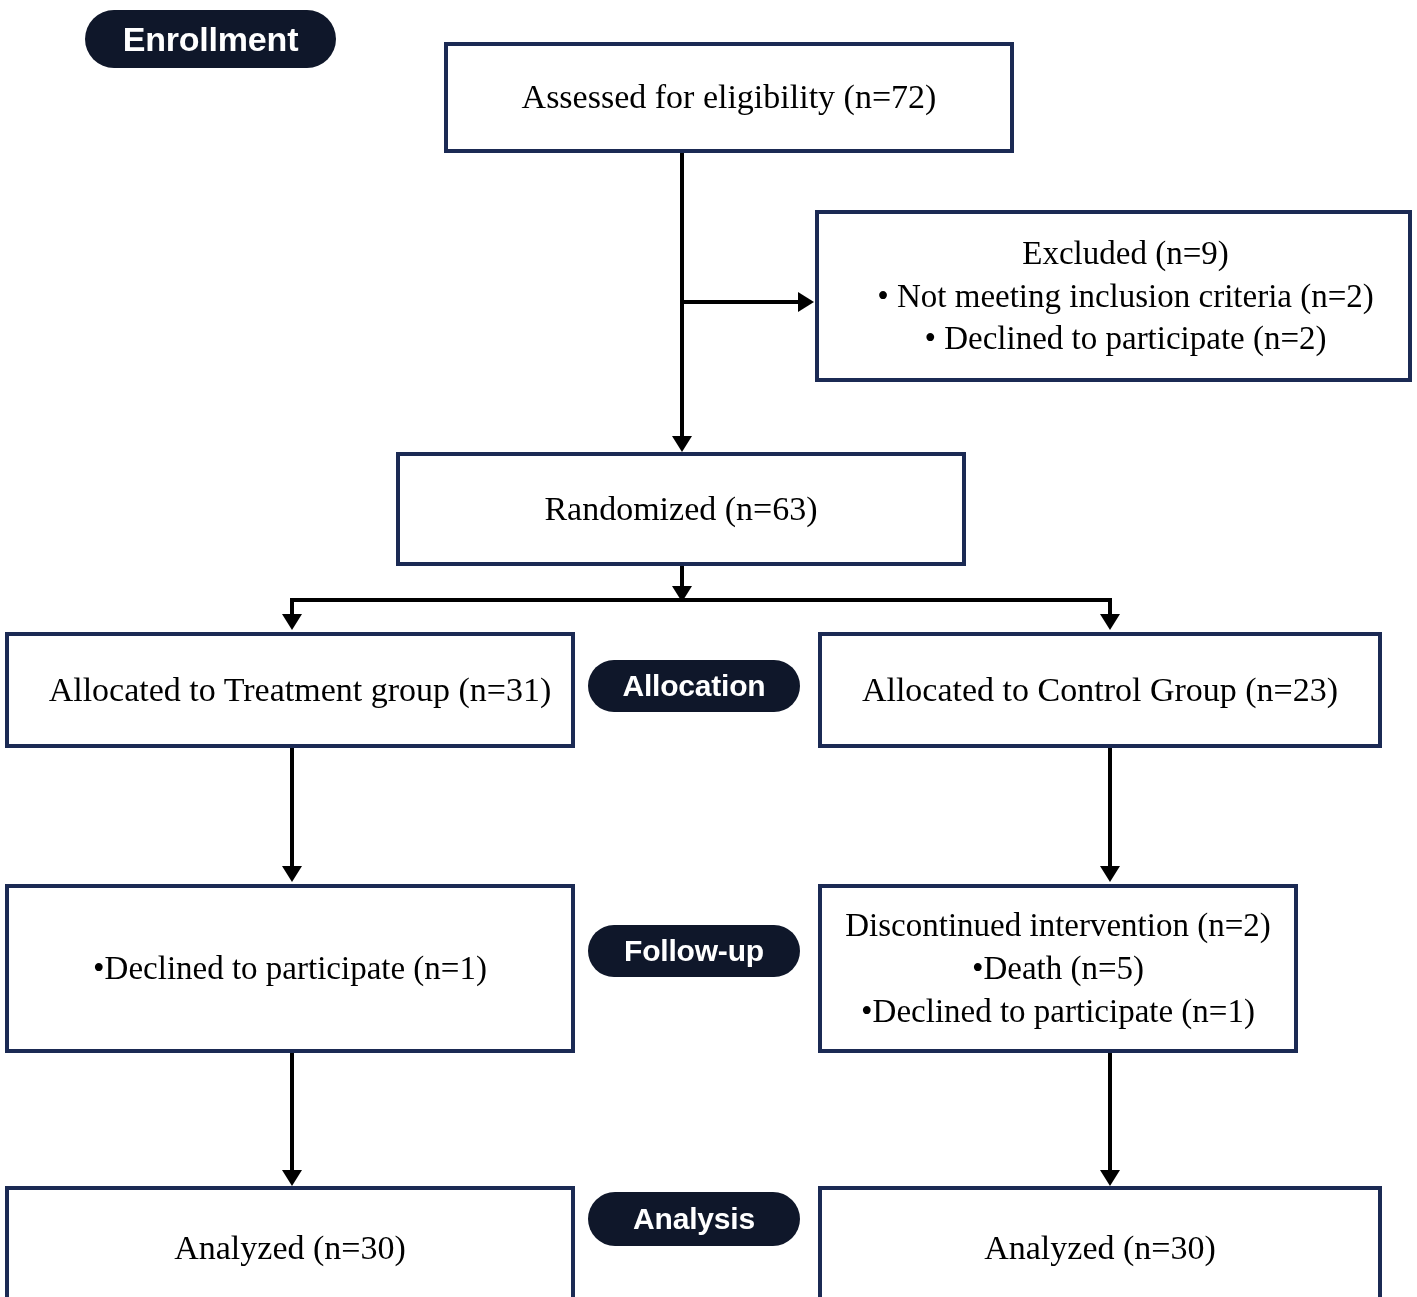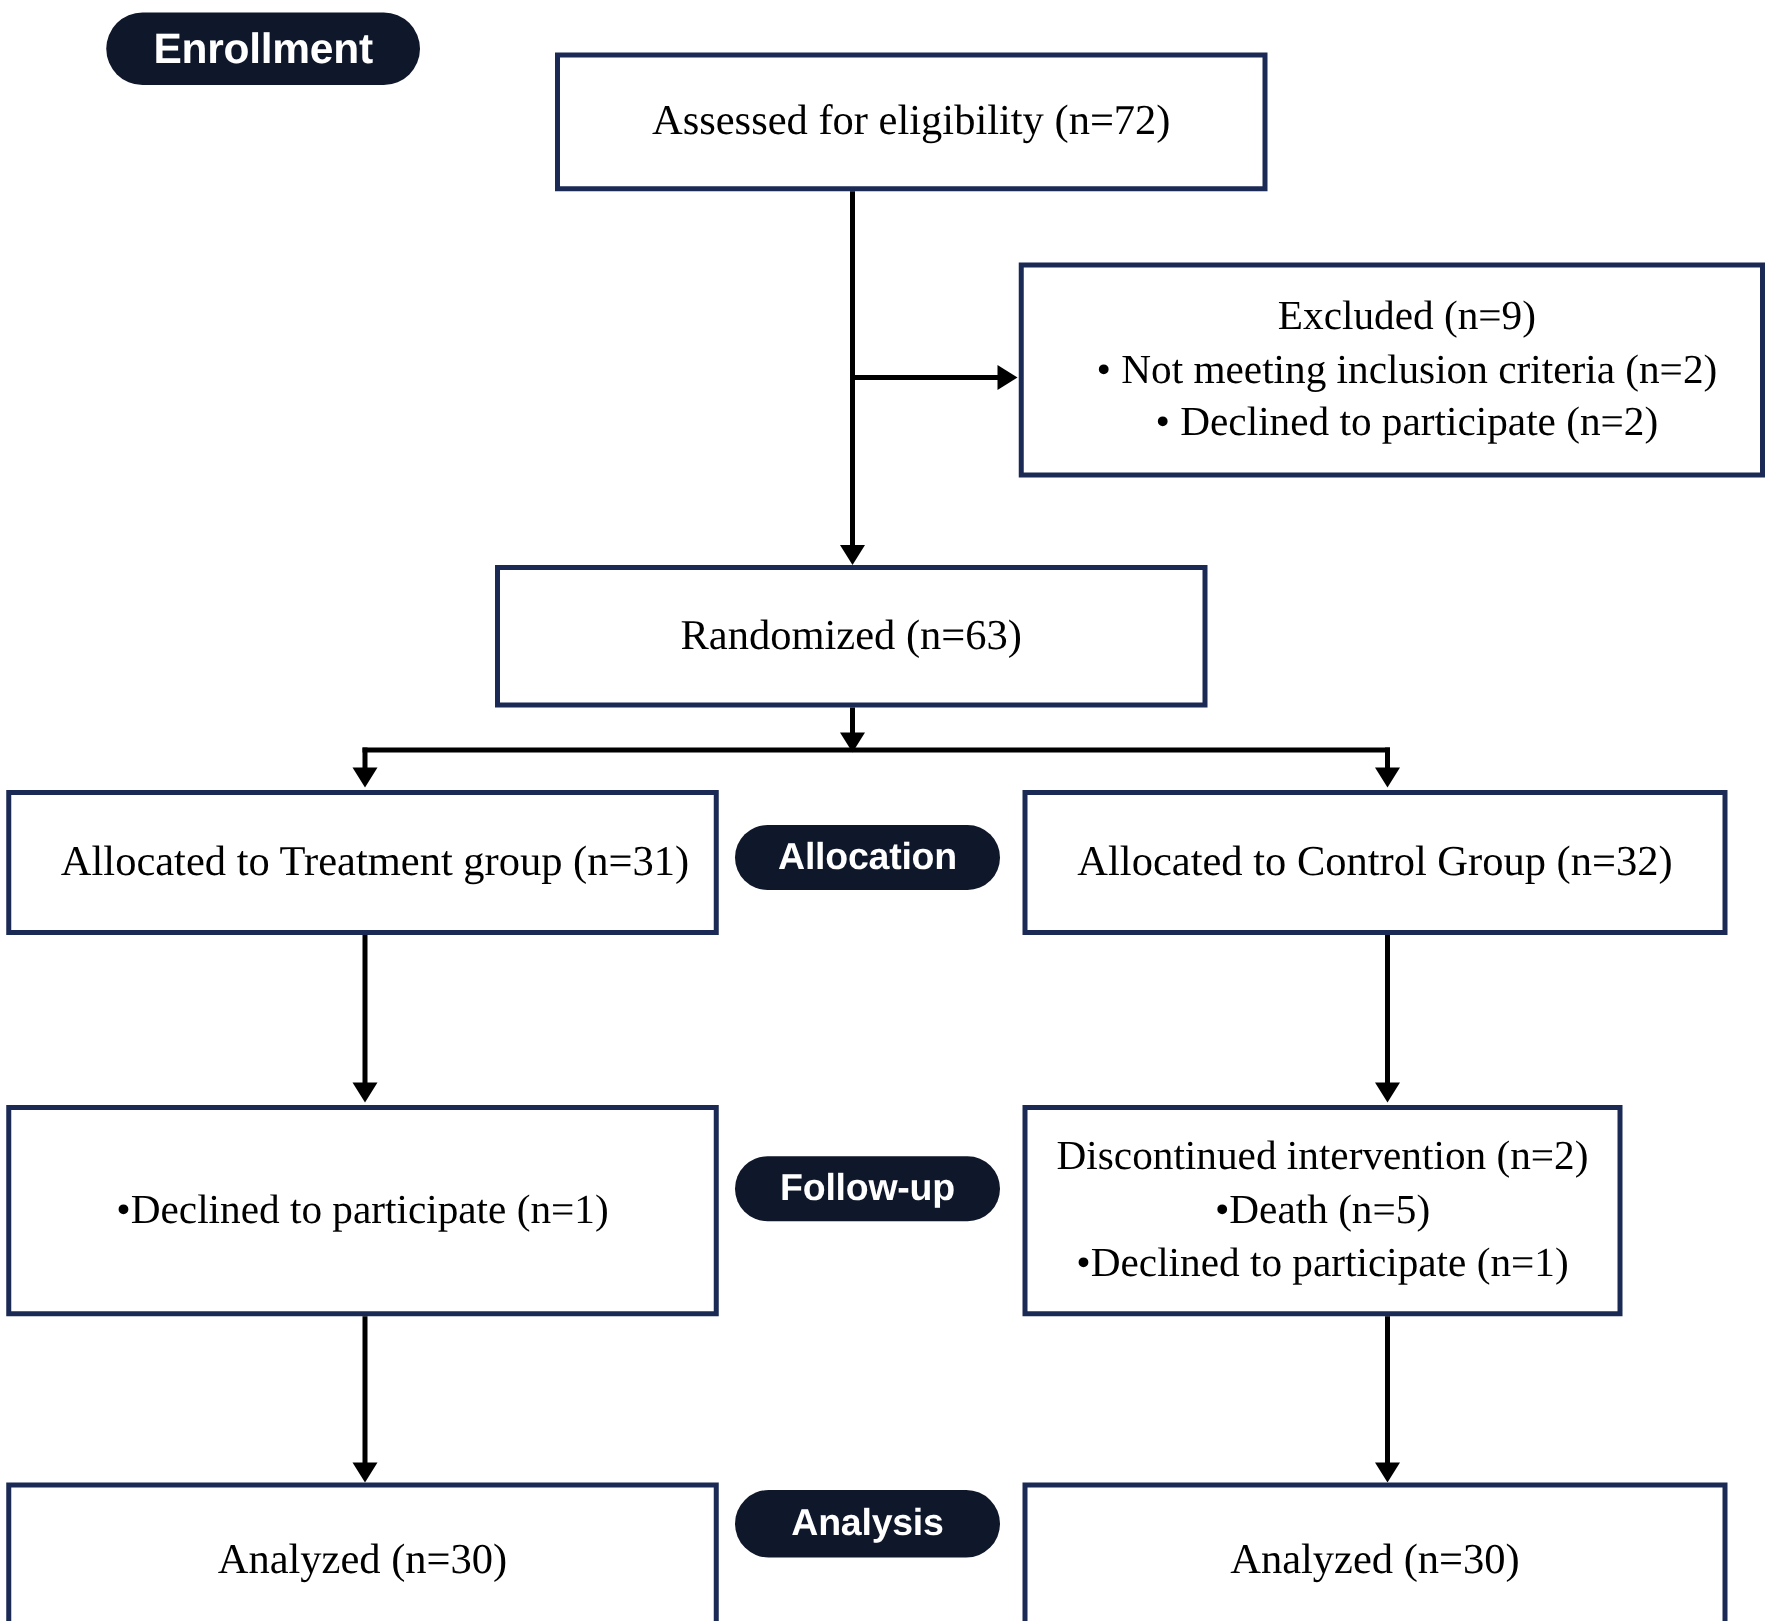--- a/index.html
+++ b/index.html
@@ -126,21 +126,21 @@
       <span class="ln">Allocated to Treatment group (n=31)</span>
     </div>
   </div>
 
   <div class="pill" style="left:588px; top:660px; width:212px; height:52px; font-size:30px;">
     <span>Allocation</span>
   </div>
 
   <div class="box fs-34" style="left:818px; top:632px; width:564px; height:116px;">
     <div class="lines">
-      <span class="ln">Allocated to Control Group (n=32)</span>
+      <span class="ln">Allocated to Control Group (n=23)</span>
     </div>
   </div>
 
   <div class="vline" style="left:290px; top:748px; height:120px;"></div>
   <div class="arrow-down" style="left:282px; top:866px;"></div>
 
   <div class="vline" style="left:1108px; top:748px; height:120px;"></div>
   <div class="arrow-down" style="left:1100px; top:866px;"></div>
 
   <div class="box fs-33" style="left:5px; top:884px; width:570px; height:169px;">

